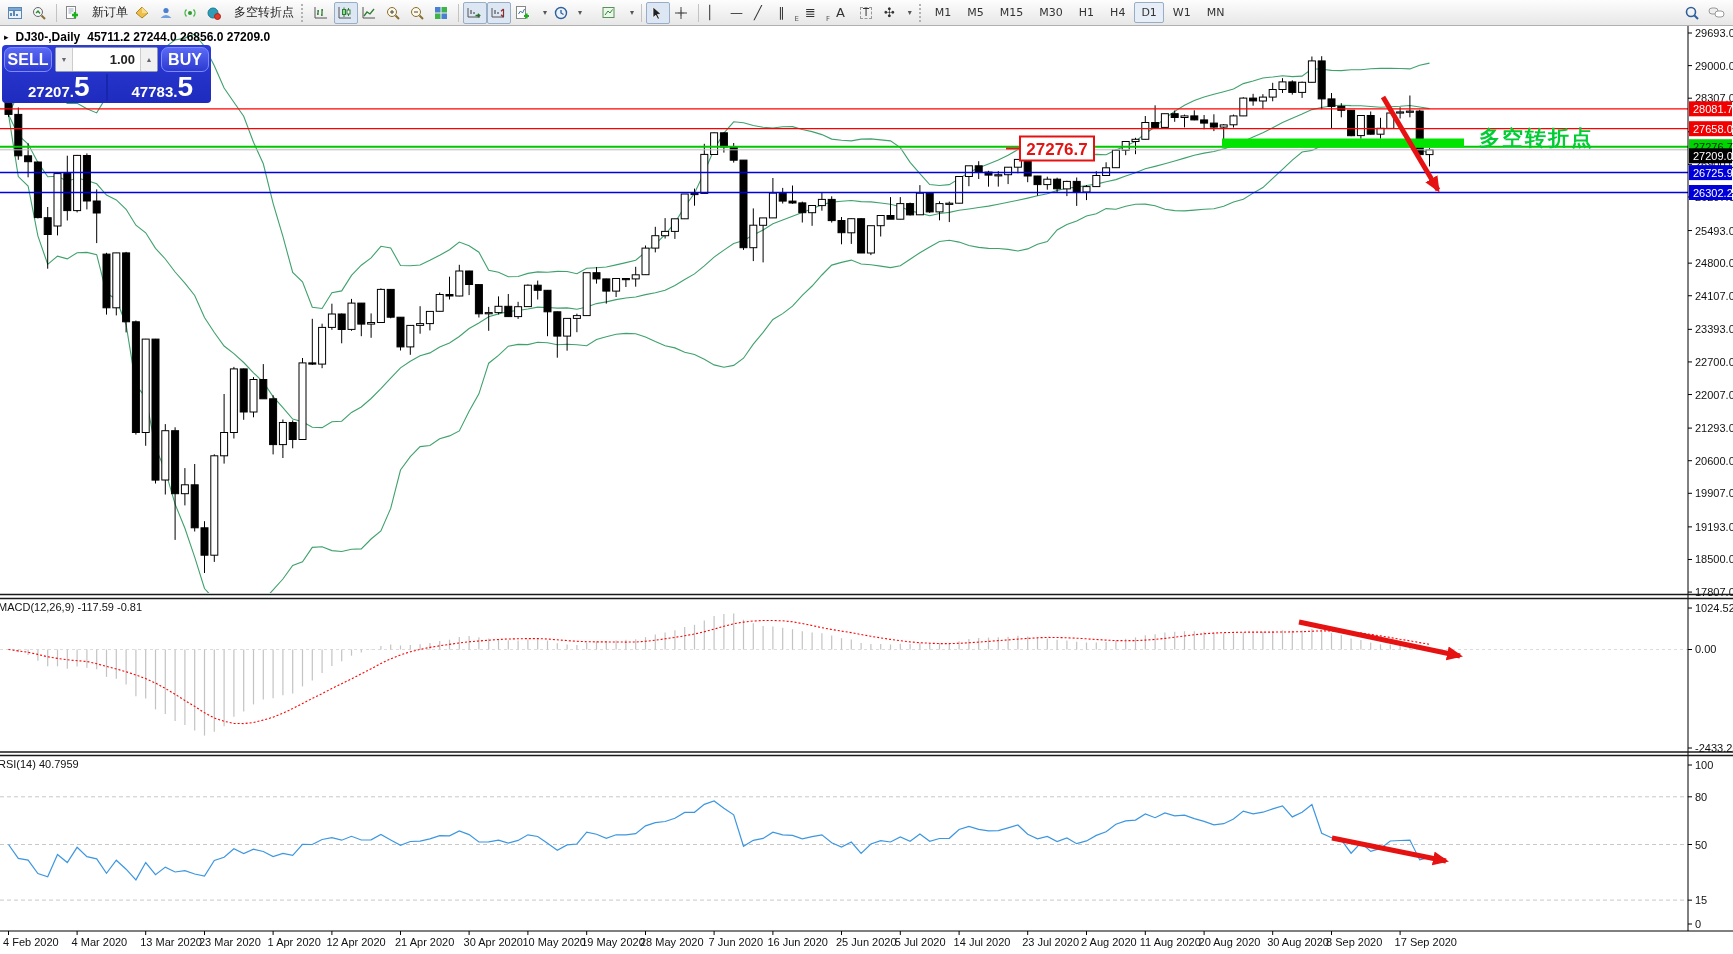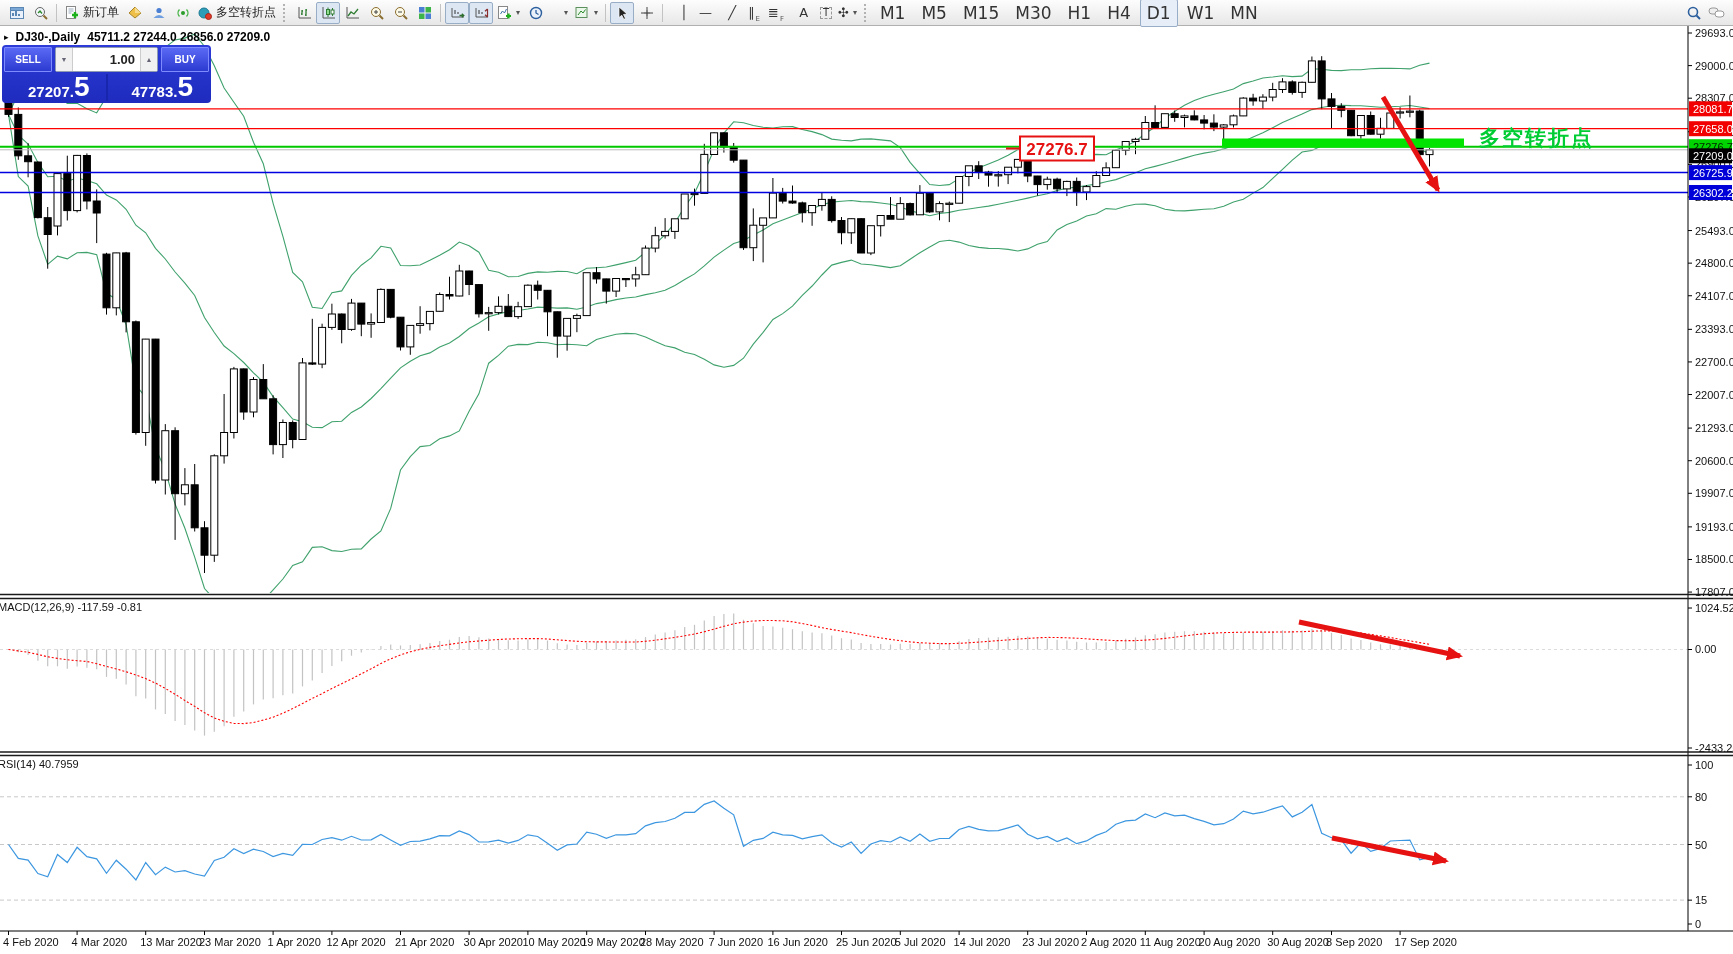--- a/index.html
+++ b/index.html
@@ -2,47 +2,47 @@
 <html><head>
 <meta charset="utf-8">
 <style>
   html,body{margin:0;padding:0;background:#d4d0c8;}
   #app{position:relative;width:1733px;height:954px;background:#fff;overflow:hidden;
        font-family:"Liberation Sans","DejaVu Sans",sans-serif;}
   
   #toolbar{position:absolute;left:0;top:0;width:1733px;height:26px;box-sizing:border-box;
     background:linear-gradient(#fdfdfd,#e7e7e7);border-bottom:1px solid #b0b0b0;
     display:flex;align-items:center;padding:0 4px;font-family:"DejaVu Sans","Liberation Sans",sans-serif;}
-  .tb{height:22px;min-width:24px;display:flex;align-items:center;justify-content:flex-end;
-      border:1px solid transparent;border-radius:2px;box-sizing:border-box;padding:0 2px;gap:3px;
+  .tb{height:22px;min-width:24px;display:flex;align-items:center;justify-content:space-between;
+      border:1px solid transparent;border-radius:2px;box-sizing:border-box;padding:0 2px;gap:12px;
       font-size:12px;color:#222;cursor:default;}
   .tb.pressed{background:#dde7f3;border-color:#98aec7;}
   .tb .cap{font-size:8px;color:#555;margin-left:1px;}
   .glyph{font-size:13px;line-height:1;color:#333;}
   .sub{font-size:7px;color:#555;align-self:flex-end;margin-left:-2px;}
   .sep{width:1px;height:18px;background:#c3c3c3;margin:0 4px;}
   .handle{width:3px;height:18px;border-left:2px dotted #b2b2b2;margin:0 4px;}
-  .tf{font-size:17px;color:#333;padding:3px 6px;border:1px solid transparent;border-radius:2px;}
+  .tf{font-size:11px;color:#333;padding:3px 6px;border:1px solid transparent;border-radius:2px;}
   .tf.active{background:#e8eef7;border-color:#98aec7;text-align:center;}
   #tf-group{display:flex;align-items:center;gap:2px;}
   .spacer{flex:1;}
   
   #chart-svg{position:absolute;left:0;top:26px;}
   .chart-title{position:absolute;left:4px;top:30px;display:flex;align-items:center;gap:7px;
     font-size:12px;font-weight:bold;color:#000;}
   .chart-title .tri{font-size:9px;color:#000;}
   .pane-label{position:absolute;left:-2px;font-size:11px;color:#111;}
   #macd-label{top:601px;}
   #rsi-label{top:758px;}
   
   .ocd{position:absolute;left:2px;top:45px;width:209px;height:58px;box-sizing:border-box;
     background:linear-gradient(#2d3cd8,#1e2bbd);border-radius:4px;padding:2px;color:#fff;}
   .ocd .row1{display:flex;height:25px;}
   .btn-sell,.btn-buy{width:48px;background:linear-gradient(#5a6af5,#2c3ad0);
-    border:1px solid #7d8bff;border-radius:1px;color:#fff;font-size:10px;font-weight:bold;
+    border:1px solid #7d8bff;border-radius:7px;color:#fff;font-size:16px;font-weight:bold;
     display:flex;align-items:center;justify-content:center;cursor:pointer;box-sizing:border-box;text-align:right;}
   .vol{flex:1;margin:0 3px;background:#fff;border:1px solid #8e9bb0;border-radius:2px;
     display:flex;align-items:stretch;color:#222;overflow:hidden;justify-content:flex-end;}
   .vol .sp{width:16px;display:flex;align-items:center;justify-content:center;font-size:7px;
     color:#667;background:#f1f1f1;cursor:pointer;}
   .vol .sp.left{border-right:1px solid #ccc;}
   .vol .sp.right{border-left:1px solid #ccc;}
   .vol .val{flex:1;display:flex;align-items:center;justify-content:flex-end;
     padding-right:5px;font-size:13px;font-weight:bold;}
   .row2{display:flex;height:27px;margin-top:2px;}

